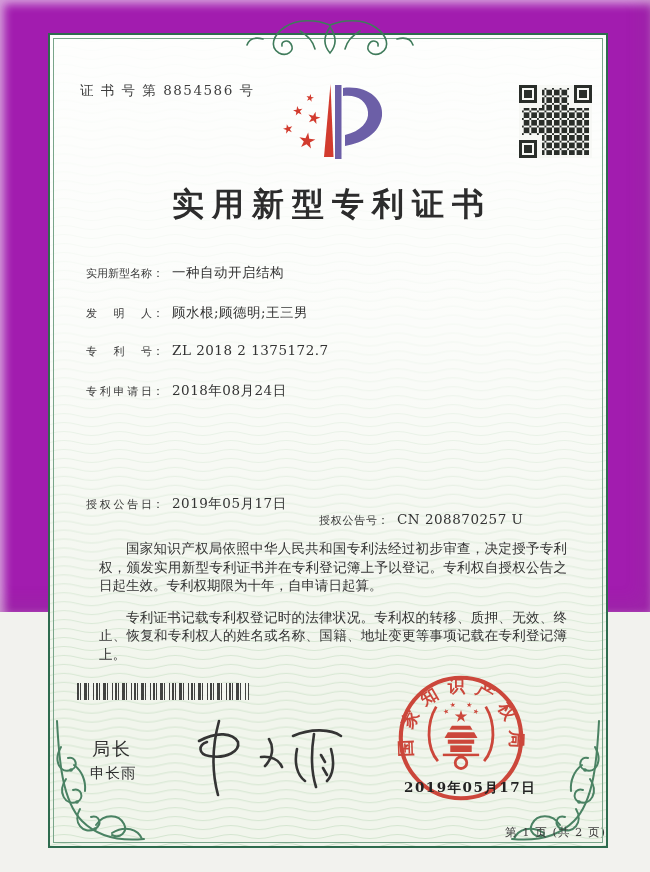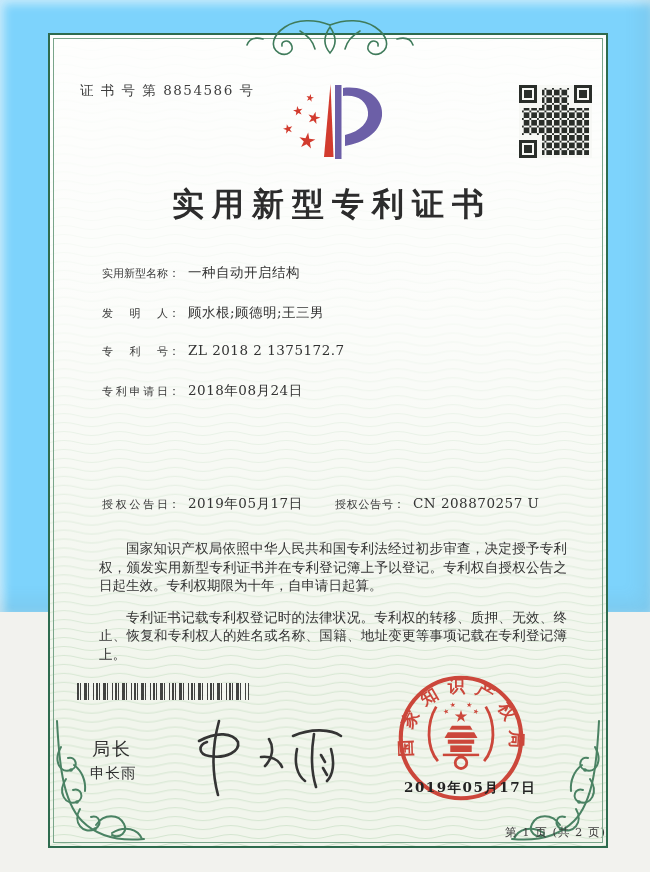--- a/index.html
+++ b/index.html
@@ -4,21 +4,21 @@
 <style>
   * { margin:0; padding:0; box-sizing:border-box; }
   html,body { width:650px; height:872px; }
   body {
     font-family: "DejaVu Serif", "Liberation Serif", serif;
     background:#f2f2ee;
     position:relative; overflow:hidden;
   }
   .paper {
     position:absolute; left:0; top:0; width:650px; height:612px;
-    background:#7dd3fc;
+    background:#a21caf;
     box-shadow: inset -8px -10px 18px rgba(120,120,110,.10), inset 4px 4px 10px rgba(255,255,255,.6);
   }
   .frame {
     position:absolute; left:48px; top:33px; width:560px; height:815px;
     border:2px solid #2e6b4e;
     background:#f2f6ee;
   }
   .frame::before {
     content:""; position:absolute; inset:3px;
     border:1px solid #79a58a; pointer-events:none; z-index:5;
@@ -40,28 +40,28 @@
   }
   .logo { position:absolute; left:214px; top:42px; width:130px; height:108px; }
   .qr { position:absolute; left:469px; top:50px; width:73px; height:73px; }
 
   .title {
     position:absolute; left:0; right:0; top:148px; text-align:center;
     font-size:32px; font-weight:600; color:#2c2c2c;
     letter-spacing:8px; text-indent:8px;
   }
 
-  .frow { position:absolute; left:36px; right:28px; height:20px; white-space:nowrap;margin-left:16px; }
+  .frow { position:absolute; left:36px; right:28px; height:20px; white-space:nowrap; }
   .flabel {
     display:inline-block; width:66px; font-size:11px; color:#3a3a3a;
     text-align:justify; text-align-last:justify; vertical-align:baseline;
   }
   .fcolon { font-size:12px; color:#3a3a3a; padding-right:8px; }
   .fvalue { font-size:13.5px; color:#333; letter-spacing:.5px; }
-  .grant2 { position:absolute; left:233px; top:0; white-space:nowrap; }
+  .grant2 { position:absolute; left:233px; top:16px; white-space:nowrap; }
   .grant2 .flabel { width:58px; }
 
   .paras {
     position:absolute; left:36px; top:491px; width:494px;
     font-size:13.5px; line-height:18.6px; color:#343434;
     text-align:justify; z-index:3;
   }
   .paras p { text-indent:2em; margin:13px; }
 
   .barcode {

